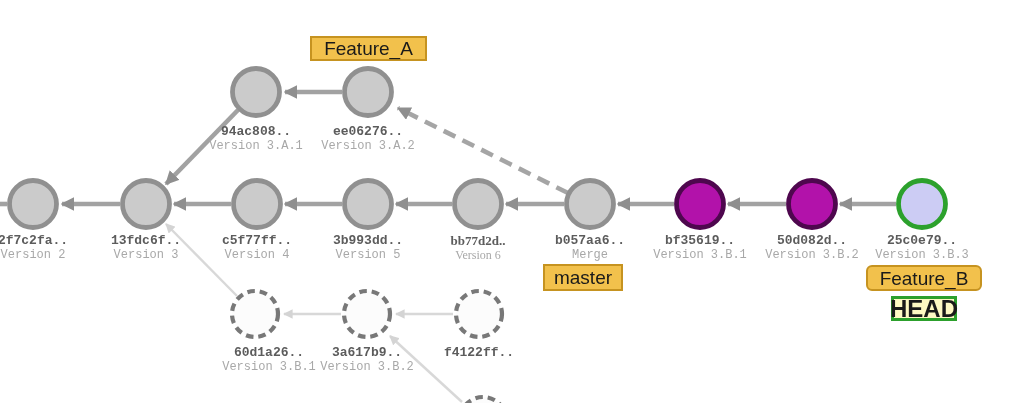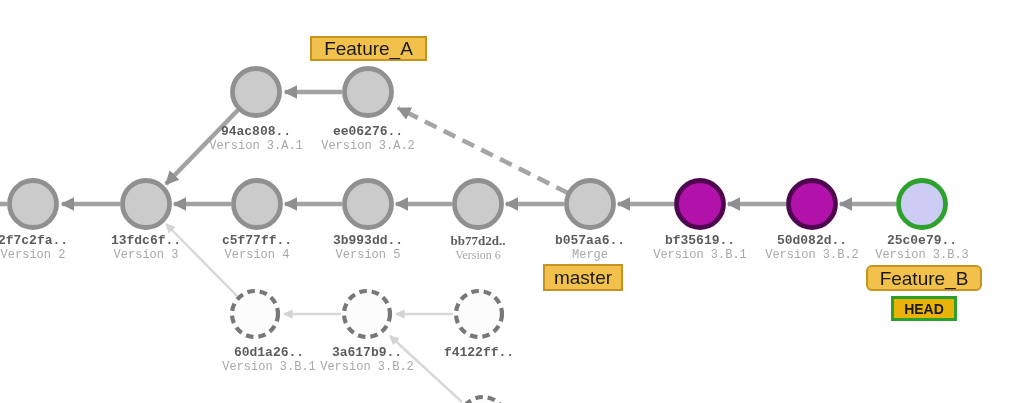--- a/index.html
+++ b/index.html
@@ -18,21 +18,21 @@
   .c-headnode{fill:#ccccf4;stroke:#2ca12c;stroke-width:4.8;}
   .c-ghost{fill:#fcfcfc;stroke:#787878;stroke-width:4.2;stroke-dasharray:7.5 5;}
 
   .nodetext{position:absolute;width:130px;text-align:center;
     font-family:"Liberation Mono",monospace;pointer-events:none;}
   .hash{font-size:13px;font-weight:bold;color:#5c5c5c;line-height:14px;white-space:nowrap;}
   .msg{font-size:12px;color:#a8a8a8;line-height:14px;white-space:nowrap;}
 
   .tag{position:absolute;box-sizing:border-box;display:flex;align-items:center;justify-content:center;
     background:#f2c14c;border:2px solid #c69320;color:#1a1a1a;font-size:19px;line-height:1;}
-  .tag-head{background:#eab308;border:3px solid #2ca02c;font-weight:bold;font-size:14px;}
+  .tag-head{background:#fef9c3;border:3px solid #2ca02c;font-weight:bold;font-size:24px;}
 </style>
 </head>
 <body>
 
 <div class="stage">
 
   <svg width="1024" height="403" viewBox="0 0 1024 403">
     <defs>
       <marker id="arrowMain" viewBox="0 0 10 10" refX="9" refY="5" markerWidth="3" markerHeight="3" orient="auto">
         <path d="M0,0 L10,5 L0,10 z" fill="#8f8f8f"></path>

